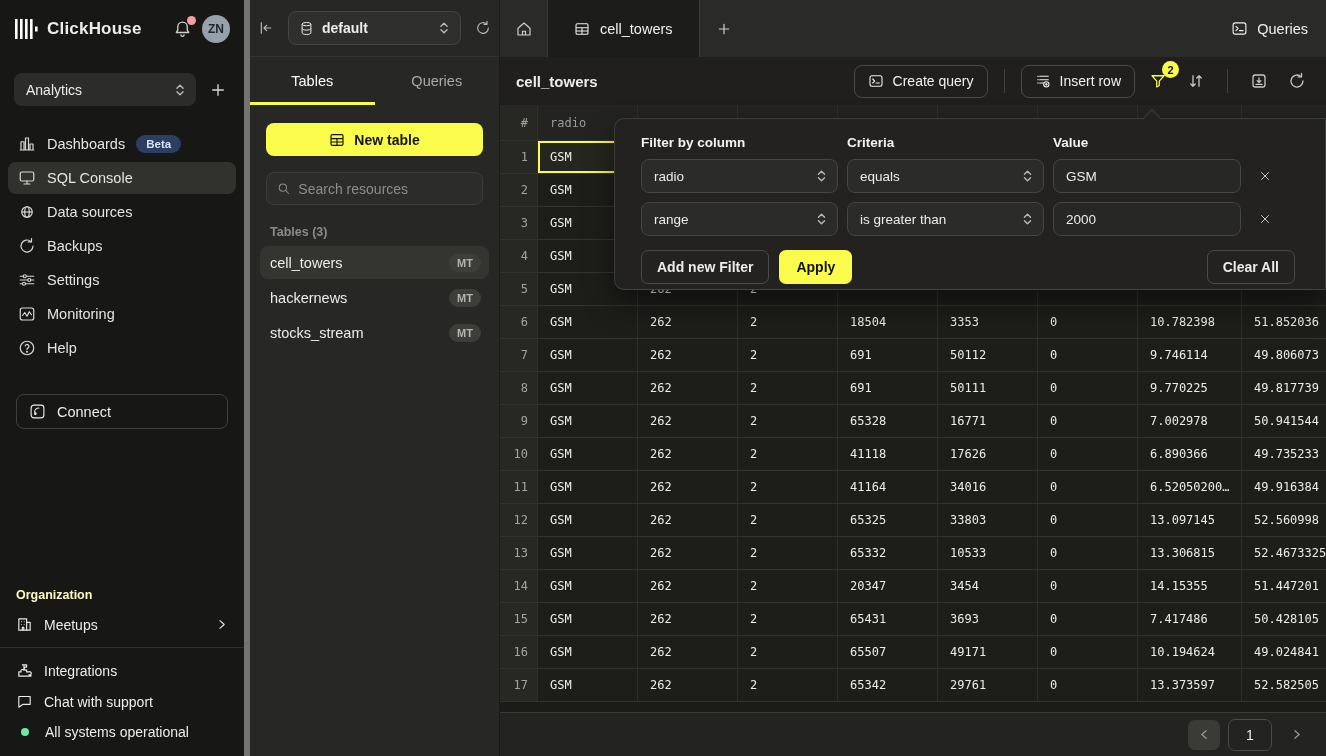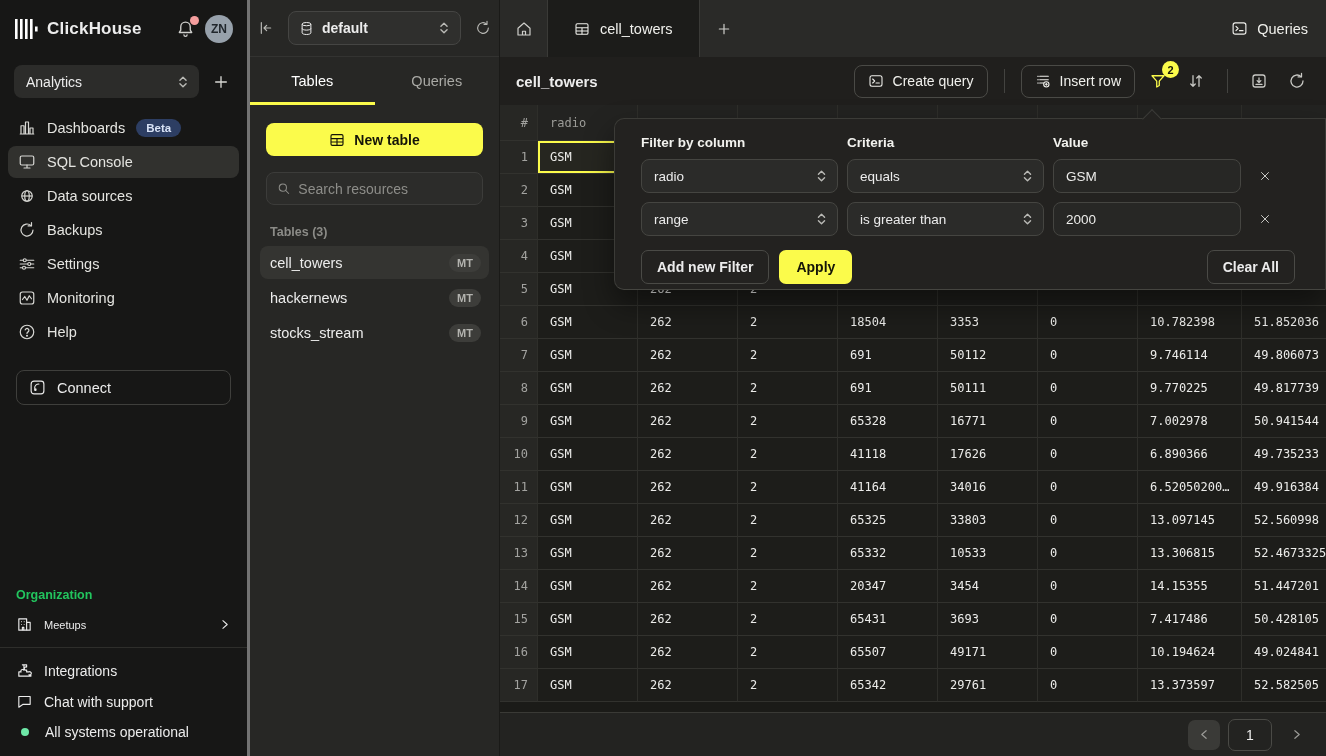--- a/index.html
+++ b/index.html
@@ -20,40 +20,40 @@
     --table-bg:#1b1b18;
     --row-border:#32322e;
     --cell-bg:#1d1d1a;
     --numcol-bg:#272724;
     --control-bg:#2d2d2b;
     --control-border:#454541;
     --muted:#9a9a96;
   }
 
   
-  .sidebar { width:250px; background:var(--sidebar-bg); display:flex; flex-direction:column; border-right:3px solid #737373; }
+  .sidebar { width:250px; background:var(--sidebar-bg); display:flex; flex-direction:column; border-right:6px solid #737373;gap:8px; }
   .sb-head { height:57px; display:flex; align-items:center; padding:0 14px; gap:10px; }
   .brand { display:flex; align-items:center; gap:9px; font-weight:700; font-size:17px; letter-spacing:.2px; }
   .sb-head .spacer { flex:1; }
   .bell-wrap { position:relative; color:#cfcfcc; }
   .notif-dot { position:absolute; top:-3px; right:-4px; width:9px; height:9px; border-radius:50%; background:var(--notif, #F59E9E); }
   .avatar { width:28px; height:28px; border-radius:50%; background:var(--avatar,#97A1AB); color:#20262c; font-size:12px; font-weight:700; display:flex; align-items:center; justify-content:center; }
   .org-row { display:flex; align-items:center; gap:10px; padding:8px 14px 14px; }
   .org-select { flex:1; background:#2c2c2a; border-radius:8px; height:33px; display:flex; align-items:center; padding:0 10px 0 12px; gap:8px; cursor:pointer; }
   .org-select .lbl { flex:1; font-size:14px; }
   .plus-btn { color:#d8d8d4; cursor:pointer; padding:4px; }
   .nav { padding:0 8px; display:flex; flex-direction:column; gap:2px; }
   .nav-item { display:flex; align-items:center; gap:11px; height:32px; padding:0 10px; border-radius:8px; color:#e4e4e0; cursor:pointer; font-size:14.5px; }
   .nav-item.active { background:#31312e; }
   .nav-item .nico { color:#d7d7d3; width:18px; display:flex; justify-content:center; }
   .badge-beta { background:var(--beta,#2D3E63); color:#d9e3f6; font-size:11.5px; font-weight:700; padding:3px 10px; border-radius:10px; }
   .connect-btn { margin:22px 16px 0; border:1px solid #3f3f3c; border-radius:8px; height:35px; display:flex; align-items:center; gap:11px; padding:0 12px; cursor:pointer; font-size:14.5px; }
   .sb-bottom { margin-top:auto; }
-  .org-label { color:#22c55e; font-size:12.5px; font-weight:700; padding:0 16px 8px; }
-  .meetups { display:flex; align-items:center; gap:11px; padding:6px 16px 14px; cursor:pointer; font-size:11px; }
+  .org-label { color:#fef9c3; font-size:12.5px; font-weight:700; padding:0 16px 8px; }
+  .meetups { display:flex; align-items:center; gap:11px; padding:6px 16px 14px; cursor:pointer; font-size:14px; }
   .meetups .grow { flex:1; }
   .sb-divider { border-top:1px solid #2e2e2b; }
   .sb-foot { padding:14px 16px 16px; display:flex; flex-direction:column; gap:14px; }
   .foot-item { display:flex; align-items:center; gap:11px; cursor:pointer; font-size:14px; }
   .status-dot { width:8px; height:8px; border-radius:50%; background:var(--green,#6EE7A7); margin:0 5px; }
 
   
   .panel { width:250px; background:var(--panel-bg); display:flex; flex-direction:column; border-right:1px solid #1a1a18; }
   .panel-head { height:57px; display:flex; align-items:center; padding:0 4px; gap:10px; border-bottom:1px solid #333331; }
   .icon-btn { color:#b9b9b5; cursor:pointer; padding:4px; border-radius:6px; }

